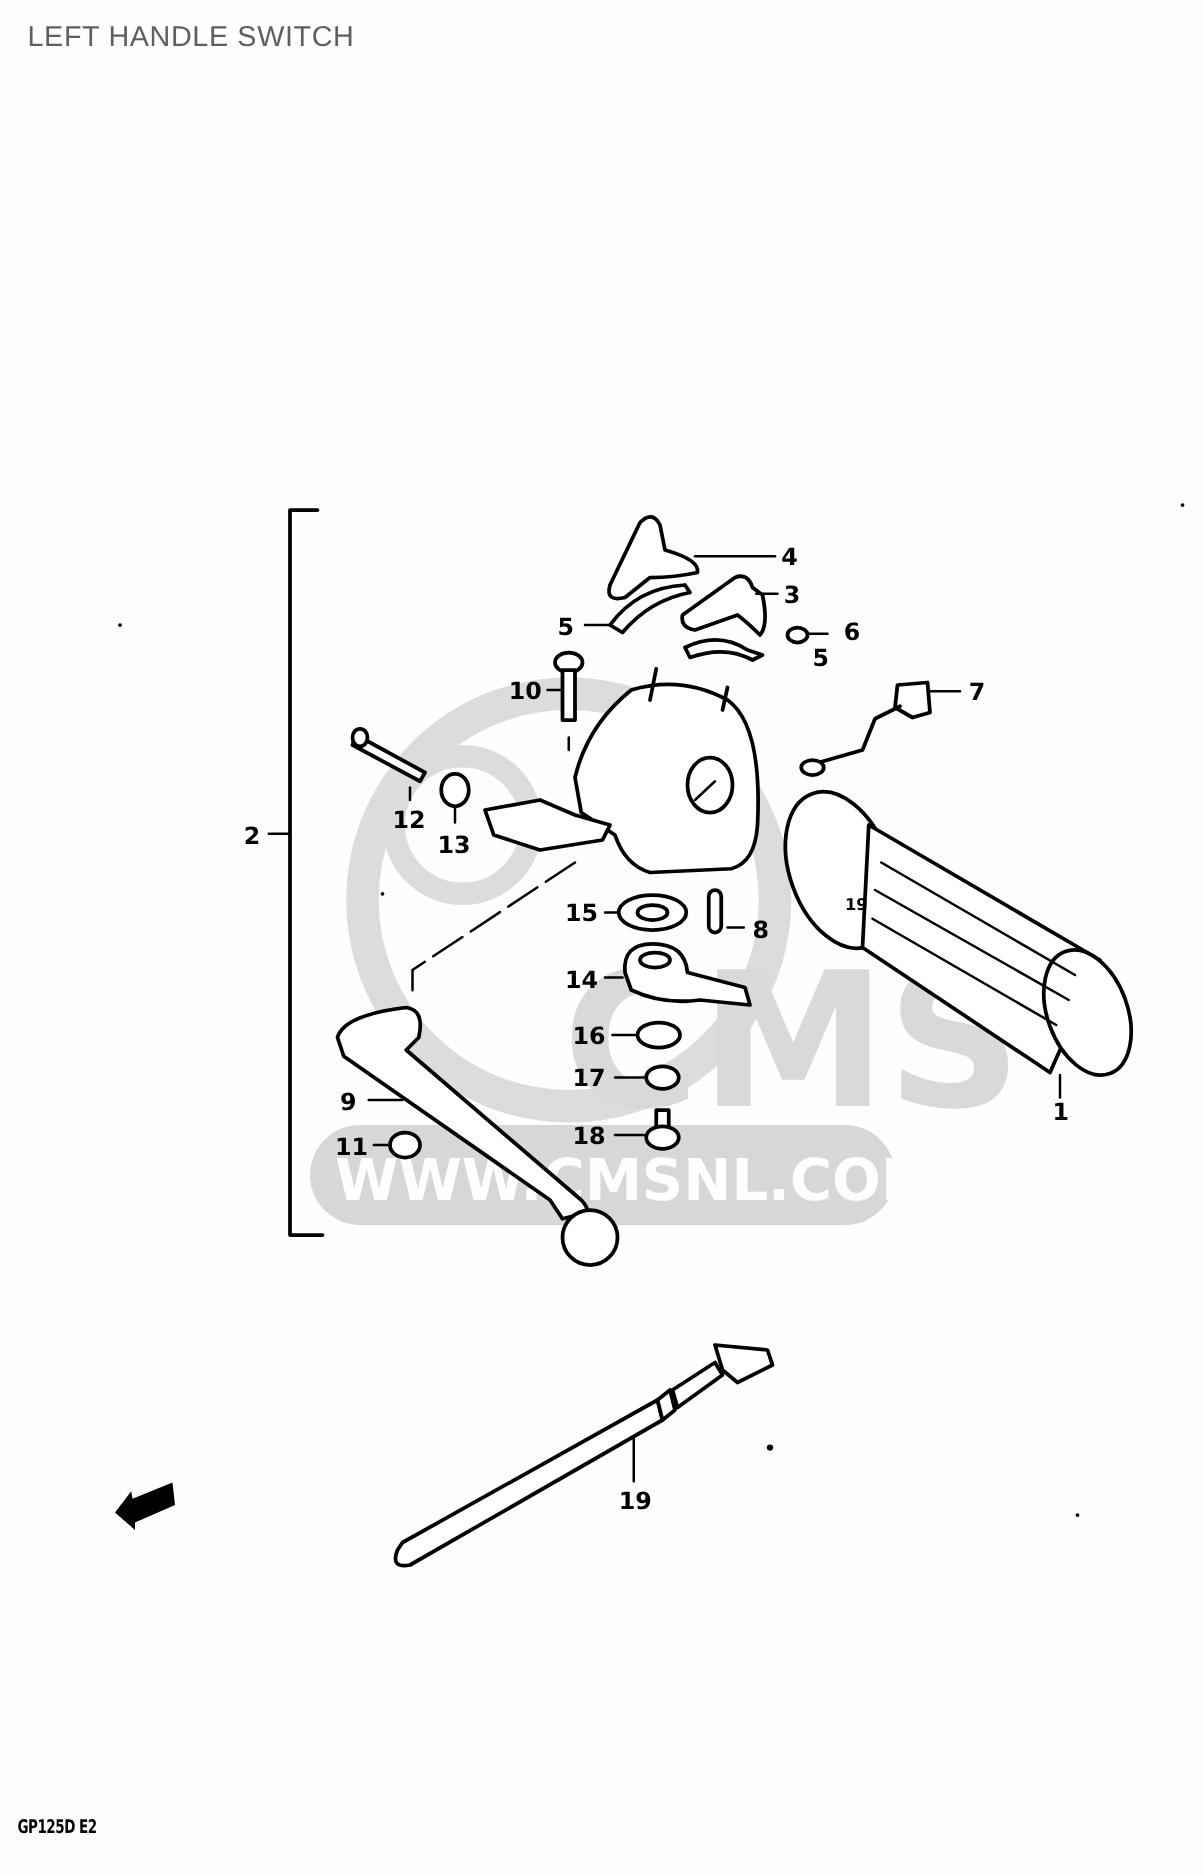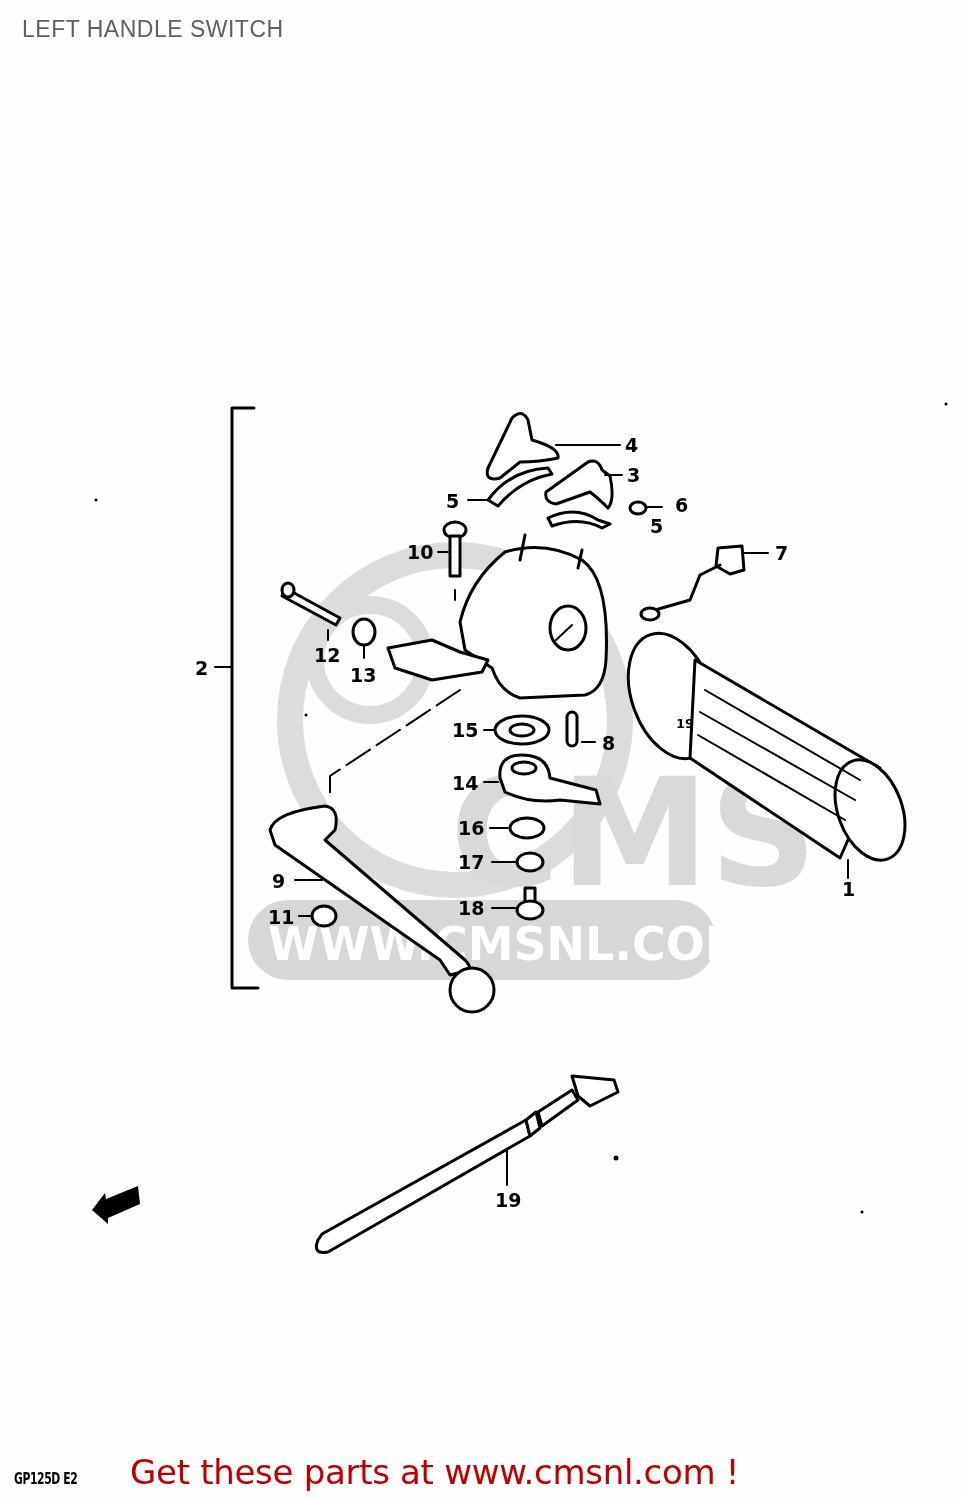--- a/index.html
+++ b/index.html
@@ -184,14 +184,13 @@
 
   <circle cx="946" cy="404" r="1.5" fill="#000"></circle>
   <circle cx="96" cy="500" r="1.5" fill="#000"></circle>
   <circle cx="616" cy="1158" r="2.5" fill="#000"></circle>
   <circle cx="862" cy="1212" r="1.5" fill="#000"></circle>
   <circle cx="306" cy="715" r="1.5" fill="#000"></circle>
 </svg>
 
 <div class="footer">
   <span class="model-code">GP125D E2</span>
-  <span class="promo">Get these parts at www.cmsnl.com !</span>
 </div>
 
 </body></html>

